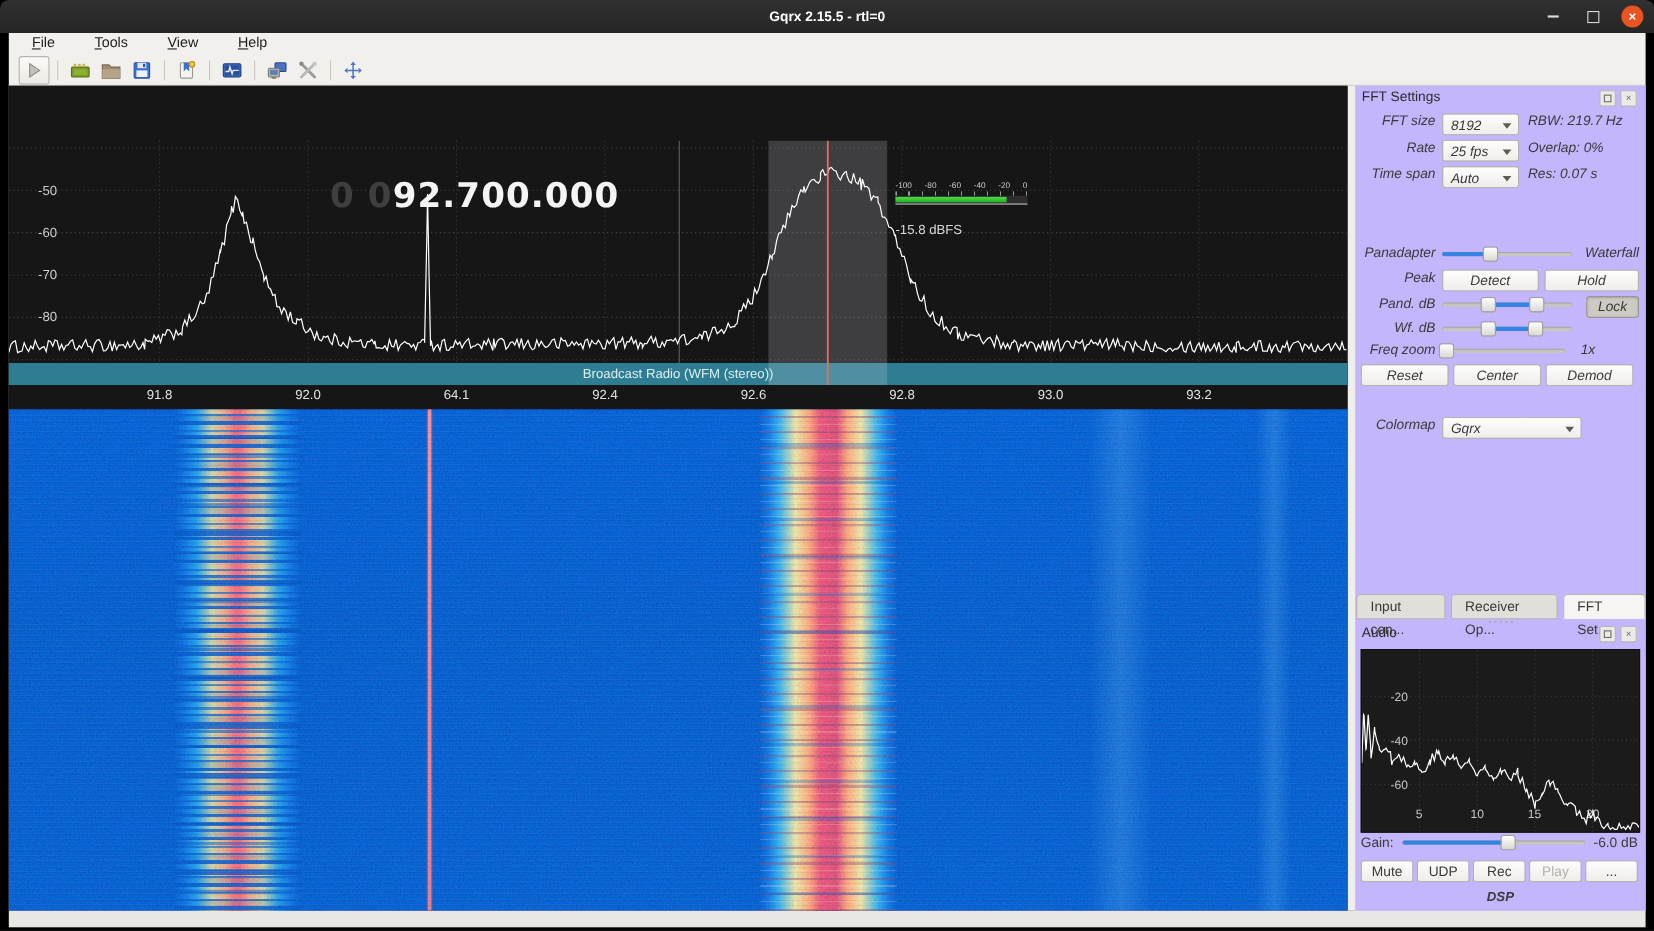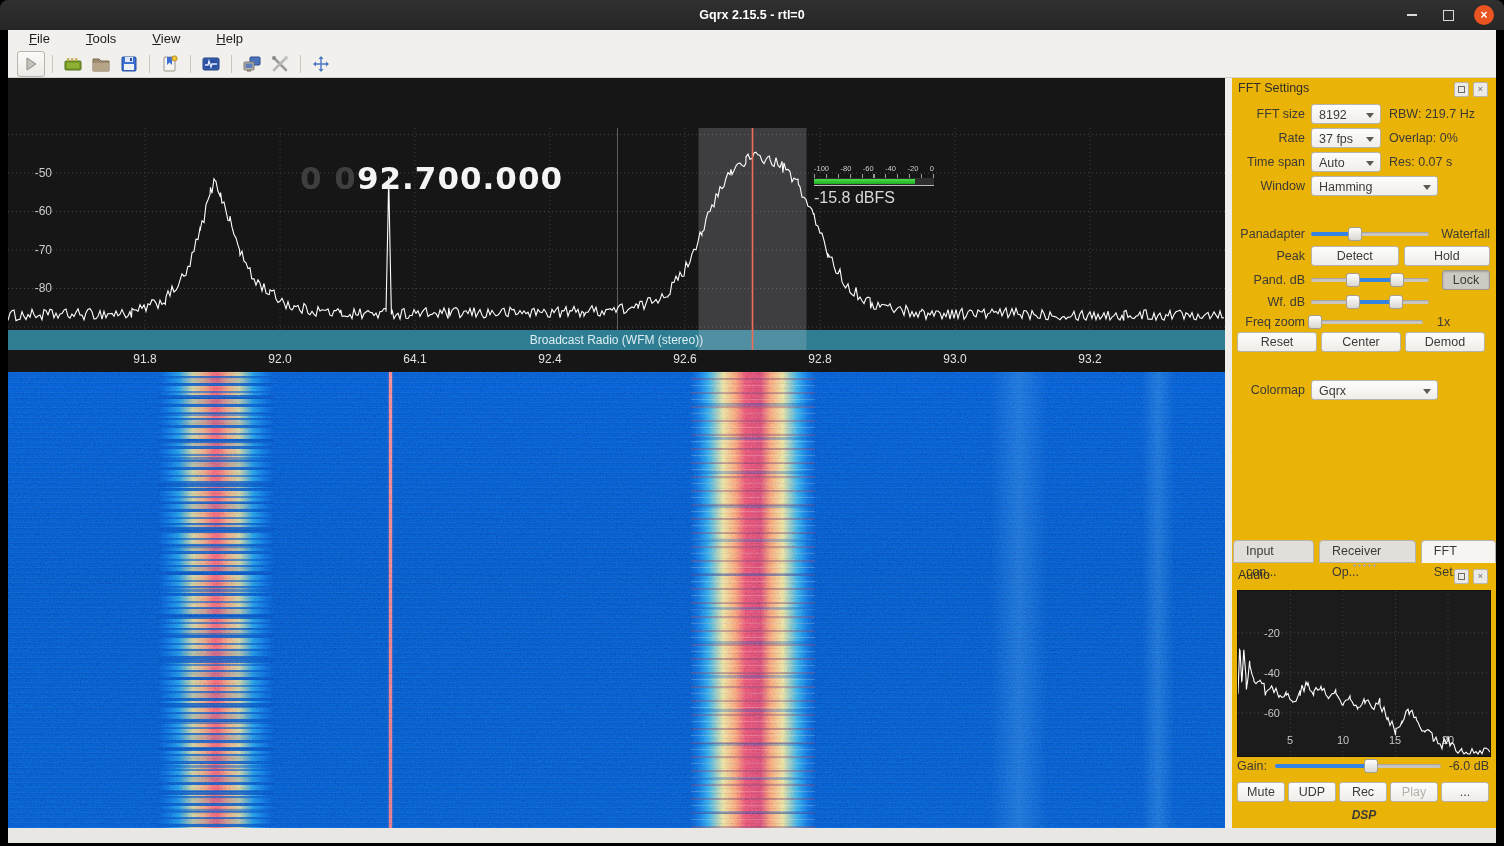--- a/index.html
+++ b/index.html
@@ -39,21 +39,21 @@
   .freq-display{position:absolute;left:292px;top:82px;z-index:3;font-family:"DejaVu Sans",sans-serif;
                 font-size:31px;font-weight:bold;letter-spacing:1px;white-space:pre;}
   .freq-dim{color:#3f3f3f;}
   .freq-main{color:#f4f4f4;}
   .dbfs{position:absolute;left:806px;top:87px;width:120px;z-index:3;}
   .dbfs-scale{display:flex;justify-content:space-between;color:#cdcdcd;font-size:7.5px;line-height:8px;}
   .dbfs-ticks{height:4px;margin-top:1px;
       background:repeating-linear-gradient(90deg,#9a9a9a 0 1px,transparent 1px 11.9px);}
   .dbfs-bar{height:7px;background:#2e2e2e;border-bottom:1px solid #bbb;position:relative;}
   .dbfs-fill{position:absolute;left:0;top:1px;height:5px;background:linear-gradient(#4ade4a,#1faf1f);}
-  .dbfs-text{margin-top:3px;color:#d8d8d8;font-size:16px;}
+  .dbfs-text{margin-top:16px;color:#d8d8d8;font-size:12px;}
   .ylab{position:absolute;left:12px;width:32px;text-align:right;color:#cdcdcd;font-size:12px;z-index:3;}
   .xlab{position:absolute;top:274px;width:44px;text-align:center;color:#e2e2e2;font-size:12px;z-index:3;}
   .bandplan{position:absolute;left:0;top:252px;width:1217px;height:20px;background:#2e7d92;z-index:1;
             display:flex;align-items:center;justify-content:center;}
   .bandplan span{color:#ddeef2;font-size:12px;}
   .grid{stroke:#454545;stroke-width:1;stroke-dasharray:1 3;}
   .vgrid{stroke:#3c3c3c;stroke-width:1;stroke-dasharray:1 3;}
   .trace{fill:none;stroke:#ffffff;stroke-width:1.1;}
   .centerline{stroke:#5f5f5f;stroke-width:1;}
   .demodline{stroke:#ef6d57;stroke-width:1.6;}
@@ -81,28 +81,28 @@
   .wf-c::after{content:"";position:absolute;inset:0;background:repeating-linear-gradient(180deg,
      rgba(9,30,160,0) 0 31px,rgba(9,30,160,0.3) 31px 34px);}
   .wf-line{background:linear-gradient(180deg,#ff6a40,#f05028);box-shadow:0 0 2px rgba(255,100,40,0.8);}
   .wf-faint{background:linear-gradient(90deg,rgba(90,150,255,0) 0%,rgba(110,170,255,0.16) 30%,
      rgba(130,190,255,0.22) 50%,rgba(110,170,255,0.16) 70%,rgba(90,150,255,0) 100%);}
   .wf-noise{position:absolute;inset:0;z-index:3;}
   .wf-noise.n1{mix-blend-mode:screen;opacity:.55;}
   .wf-noise.n2{mix-blend-mode:multiply;opacity:.3;}
 
   
-  .dock{position:absolute;left:1224px;top:0;width:264px;height:750px;background:#eab308;
+  .dock{position:absolute;left:1224px;top:0;width:264px;height:750px;background:#c4b5fd;
         font-size:12.5px;color:#3b3a36;}
   .panel-title{position:absolute;left:6px;font-weight:normal;color:#2f2e2a;}
   .dock-icons{position:absolute;right:8px;display:flex;gap:4px;}
   .dicon{width:13px;height:13px;border:1px solid #bab6b0;background:#eceae6;border-radius:2px;
          display:flex;align-items:center;justify-content:center;color:#6e6a64;font-size:9px;line-height:1;}
   .dicon.float::after{content:"";width:5px;height:5px;border:1px solid #6e6a64;}
-  .frow{position:absolute;height:22px;display:flex;align-items:center;}
+  .frow{position:absolute;height:22px;display:flex;font-style:italic;}
   .flabel{width:73px;text-align:right;margin-right:6px;flex:0 0 auto;}
   .combo{position:relative;border:1px solid #b7b3ad;border-radius:3px;background:linear-gradient(#fdfdfc,#f0eeea);
          height:20px;line-height:20px;padding:0 18px 0 7px;box-sizing:border-box;}
   .combo::after{content:"";position:absolute;right:6px;top:8px;border-left:4px solid transparent;
          border-right:4px solid transparent;border-top:5px solid #5e5a54;}
   .btn{border:1px solid #b7b3ad;border-radius:3px;background:linear-gradient(#fdfdfc,#efede9);
        height:20px;line-height:18px;text-align:center;box-sizing:border-box;}
   .btn.pressed{background:#cdc9c3;border-color:#9b978f;box-shadow:inset 0 1px 2px rgba(0,0,0,.2);}
   .btn.disabled{color:#b4b0aa;}
   .info{margin-left:8px;}
@@ -332,31 +332,27 @@
         <div class="dicon">×</div>
       </div>
 
       <div class="frow" style="left:0;top:25px;width:258px">
         <span class="flabel">FFT size</span>
         <span class="combo" style="width:70px">8192</span>
         <span class="info">RBW: 219.7 Hz</span>
       </div>
       <div class="frow" style="left:0;top:49px;width:258px">
         <span class="flabel">Rate</span>
-        <span class="combo" style="width:70px">37 fps</span>
+        <span class="combo" style="width:70px">25 fps</span>
         <span class="info">Overlap: 0%</span>
       </div>
       <div class="frow" style="left:0;top:73px;width:258px">
         <span class="flabel">Time span</span>
         <span class="combo" style="width:70px">Auto</span>
         <span class="info">Res: 0.07 s</span>
-      </div>
-      <div class="frow" style="left:0;top:97px;width:258px">
-        <span class="flabel">Window</span>
-        <span class="combo" style="width:127px">Hamming</span>
       </div>
       <div class="frow" style="left:0;top:145px;width:258px">
         <span class="flabel">Panadapter</span>
         <span class="slider" style="width:118px">
           <span class="sl-groove"></span>
             <span class="sl-fill" style="left: 0px; width: 37%;"></span>
             <span class="sl-handle" style="left: 37%;"></span>
         </span>
         <span style="margin-left:auto">Waterfall</span>
       </div>

